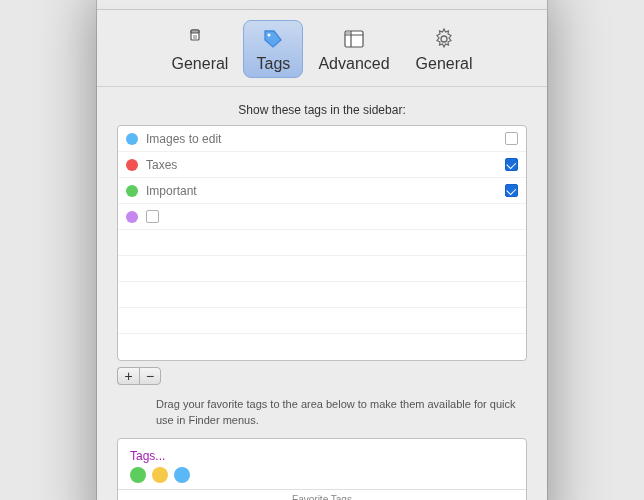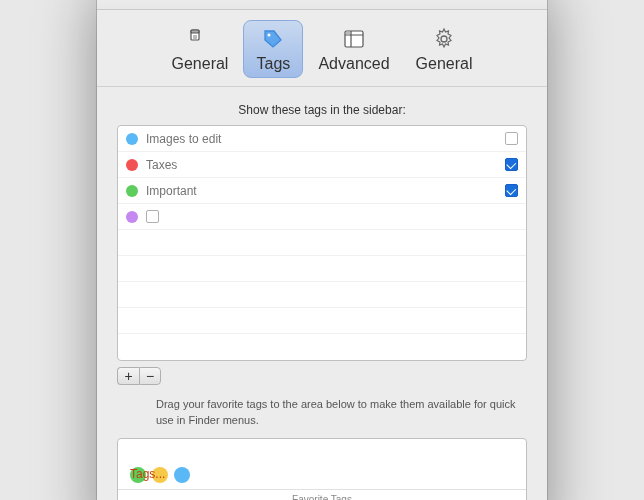--- a/index.html
+++ b/index.html
@@ -208,24 +208,24 @@
       border: 1px solid #c0c0c0;
       border-radius: 4px;
       min-height: 70px;
       position: relative;
       display: flex;
       flex-direction: column;
     }
 
     .favorite-tags-placeholder {
       position: absolute;
-      top: 28px;
+      top: 10px;
       left: 12px;
       font-size: 12px;
-      color: #c2410c;
+      color: #a21caf;
     }
 
     .favorite-tags-dots {
       display: flex;
       gap: 6px;
       padding: 28px 12px 6px;
     }
 
     .fav-dot {
       width: 16px;

